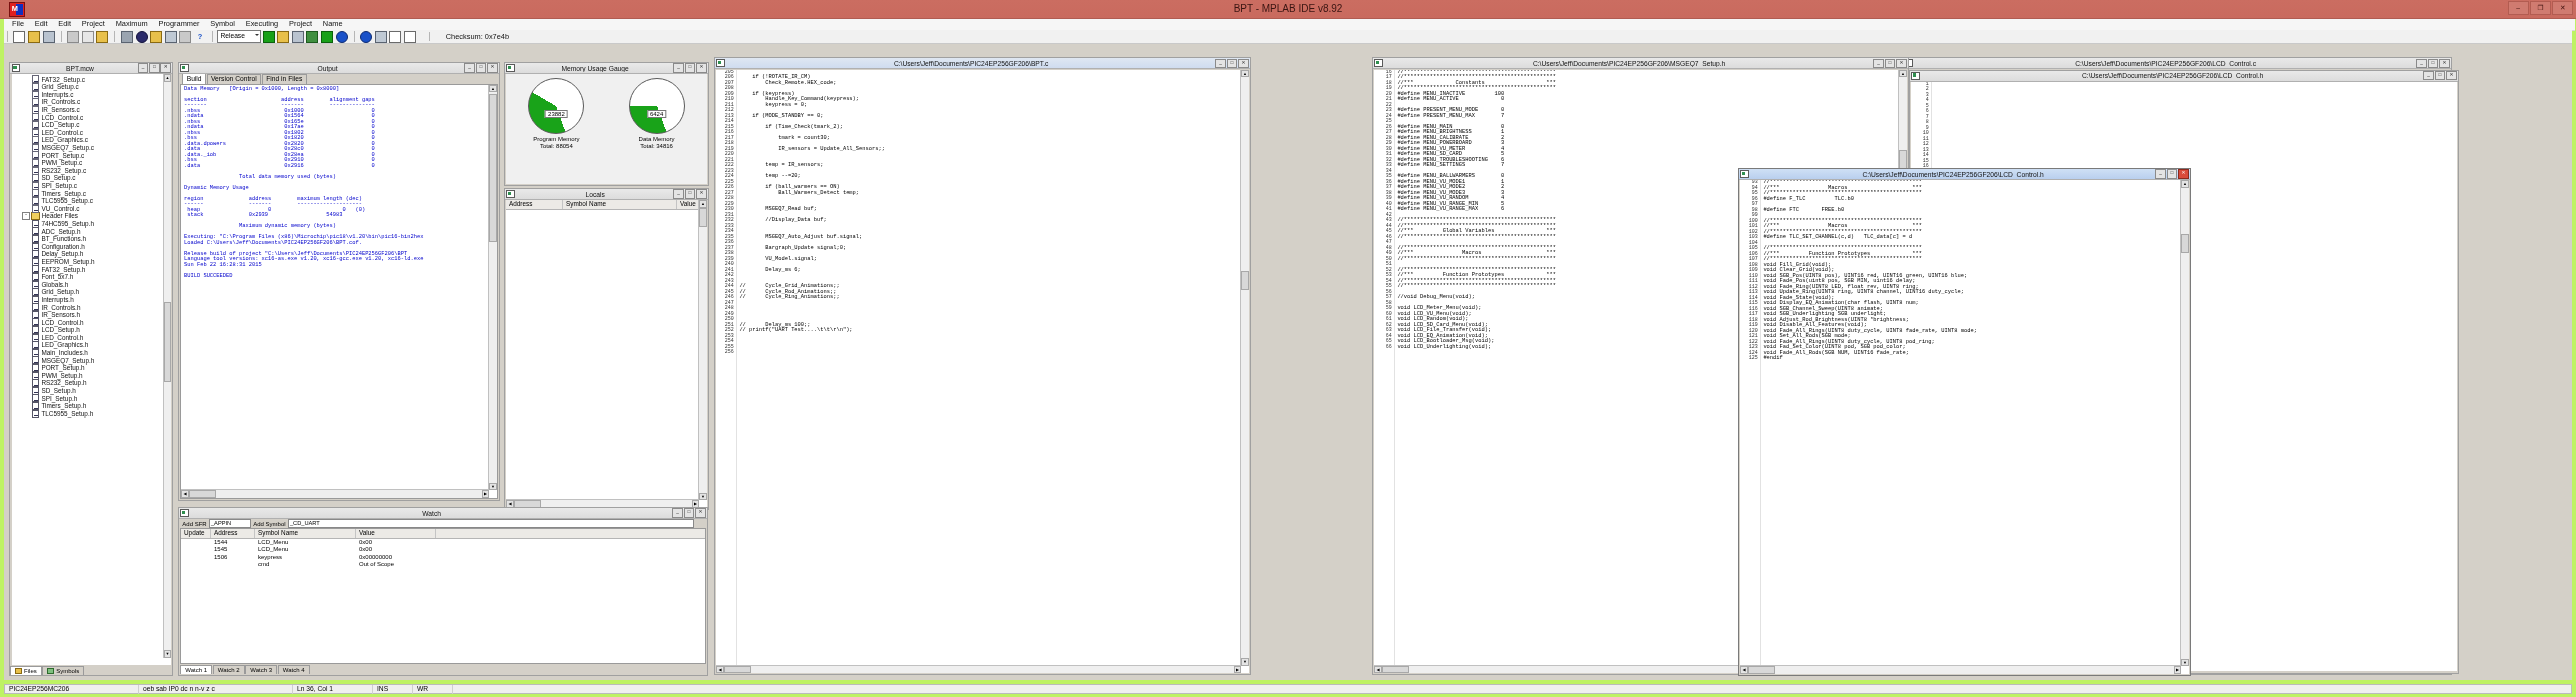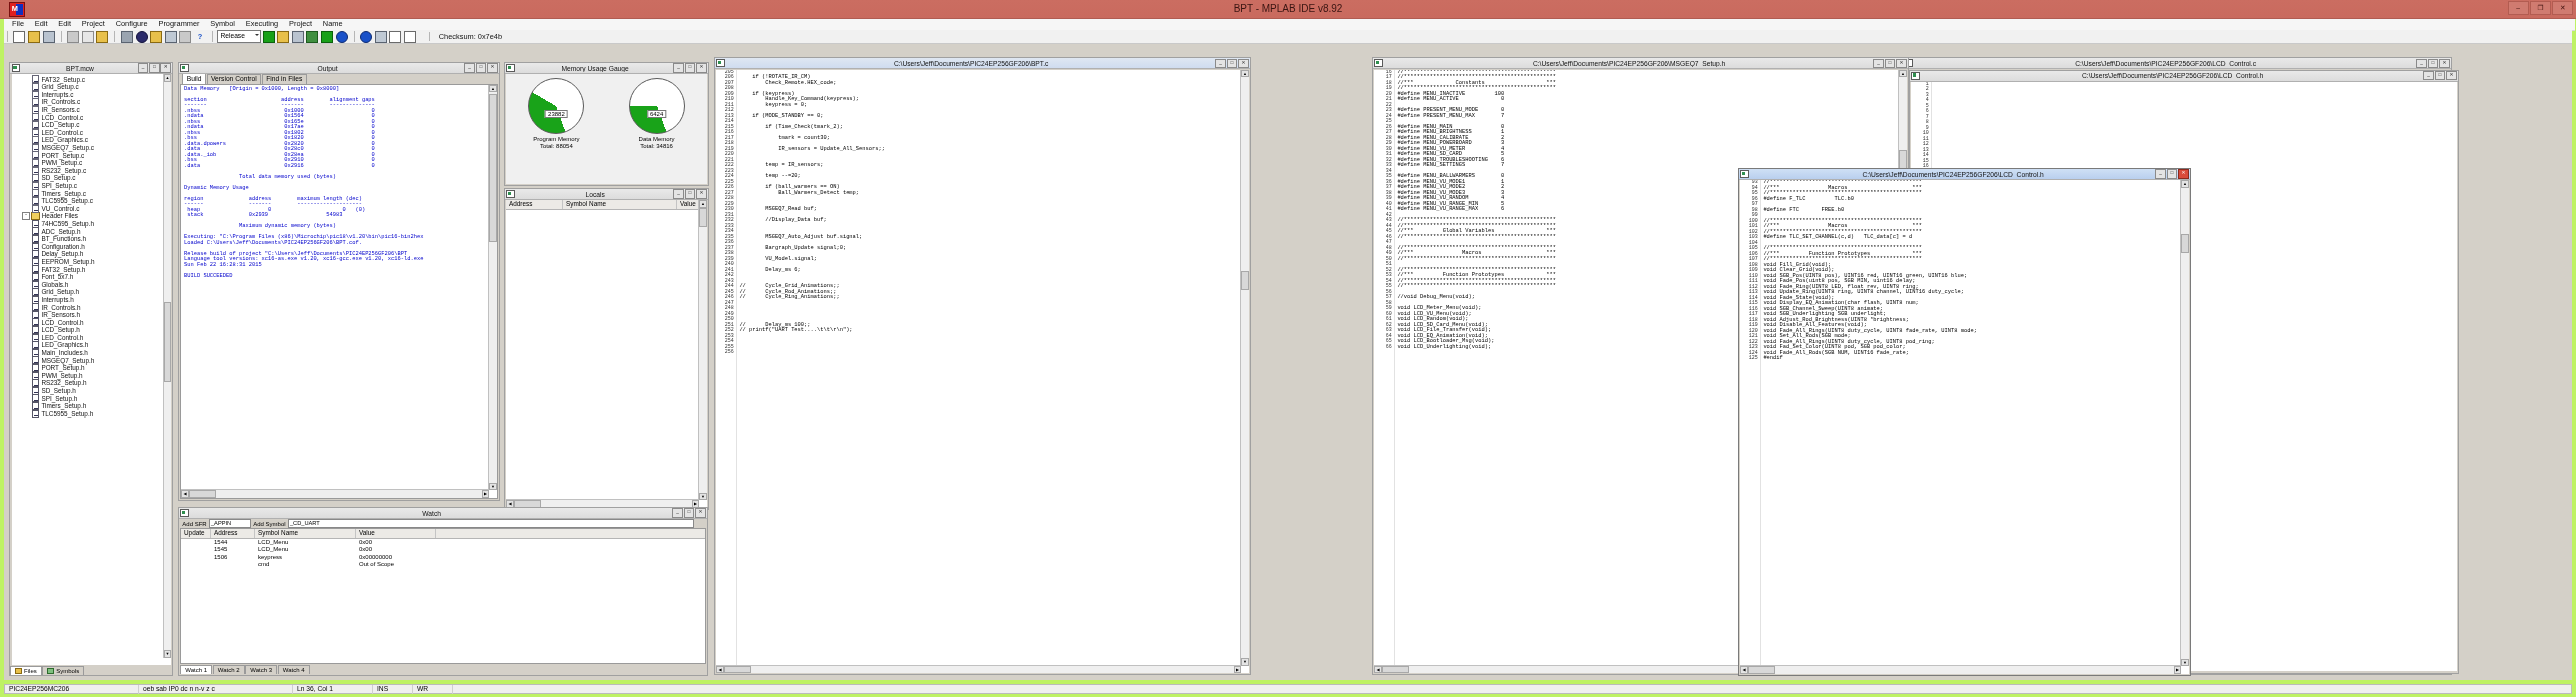--- a/index.html
+++ b/index.html
@@ -51,21 +51,21 @@
   .ico-green{background:#18a018;border:0.7px solid #0c600c;}
   .ico-blue{background:#1850c8;border:0.7px solid #0c2a70;border-radius:50%;}
   .ico-grid{background:#bfc9d4;border:0.7px solid #5a6370;}
   .ico-build{background:#3f8f3f;border:0.7px solid #1d5a1d;}
   .ico-q{background:transparent;color:#1850c8;font-weight:bold;text-align:center;
     line-height:10px;font-size:7.4px;}
   .rel-select{width:40px;height:10.7px;background:#fff;border:0.7px solid #7a7a7a;
     font-size:6.7px;padding-left:2px;line-height:10px;position:relative;}
   .rel-select .arr{position:absolute;right:1.3px;top:2.7px;width:0;height:0;
     border-left:2px solid transparent;border-right:2px solid transparent;border-top:2.7px solid #333;}
-  .checksum{margin-left:9.4px;font-size:7.4px;color:#111;padding-left:9px;
+  .checksum{margin-left:9.4px;font-size:7.4px;color:#111;padding-left:16px;
     border-left:0.7px solid #b5b5b5;}
 
   
   .mdi{position:absolute;left:4px;top:44px;width:2568px;height:636px;background:#d4d0c8;}
 
   
   .win{position:absolute;background:#d4d0c8;border:1.3px solid #a0a0a0;box-sizing:border-box;}
   .win-cap{height:10px;background:linear-gradient(#e9e9e9,#dcdcdc);
     border-bottom:0.7px solid #b0b0b0;display:flex;align-items:center;
     font-size:6.7px;padding:0 1.3px;color:#111;}
@@ -177,21 +177,21 @@
       <div class="tbtn">❐</div>
       <div class="tbtn">✕</div>
     </div>
   </div>
 
   <div class="menubar">
     <span>File</span>
     <span>Edit</span>
     <span>Edit</span>
     <span>Project</span>
-    <span>Configure</span>
+    <span>Maximum</span>
     <span>Programmer</span>
     <span>Symbol</span>
     <span>Executing</span>
     <span>Project</span>
     <span>Name</span>
   </div>
 
   <div class="toolbar">
     <div class="tb-sep"></div>
     <div class="tb-group">

